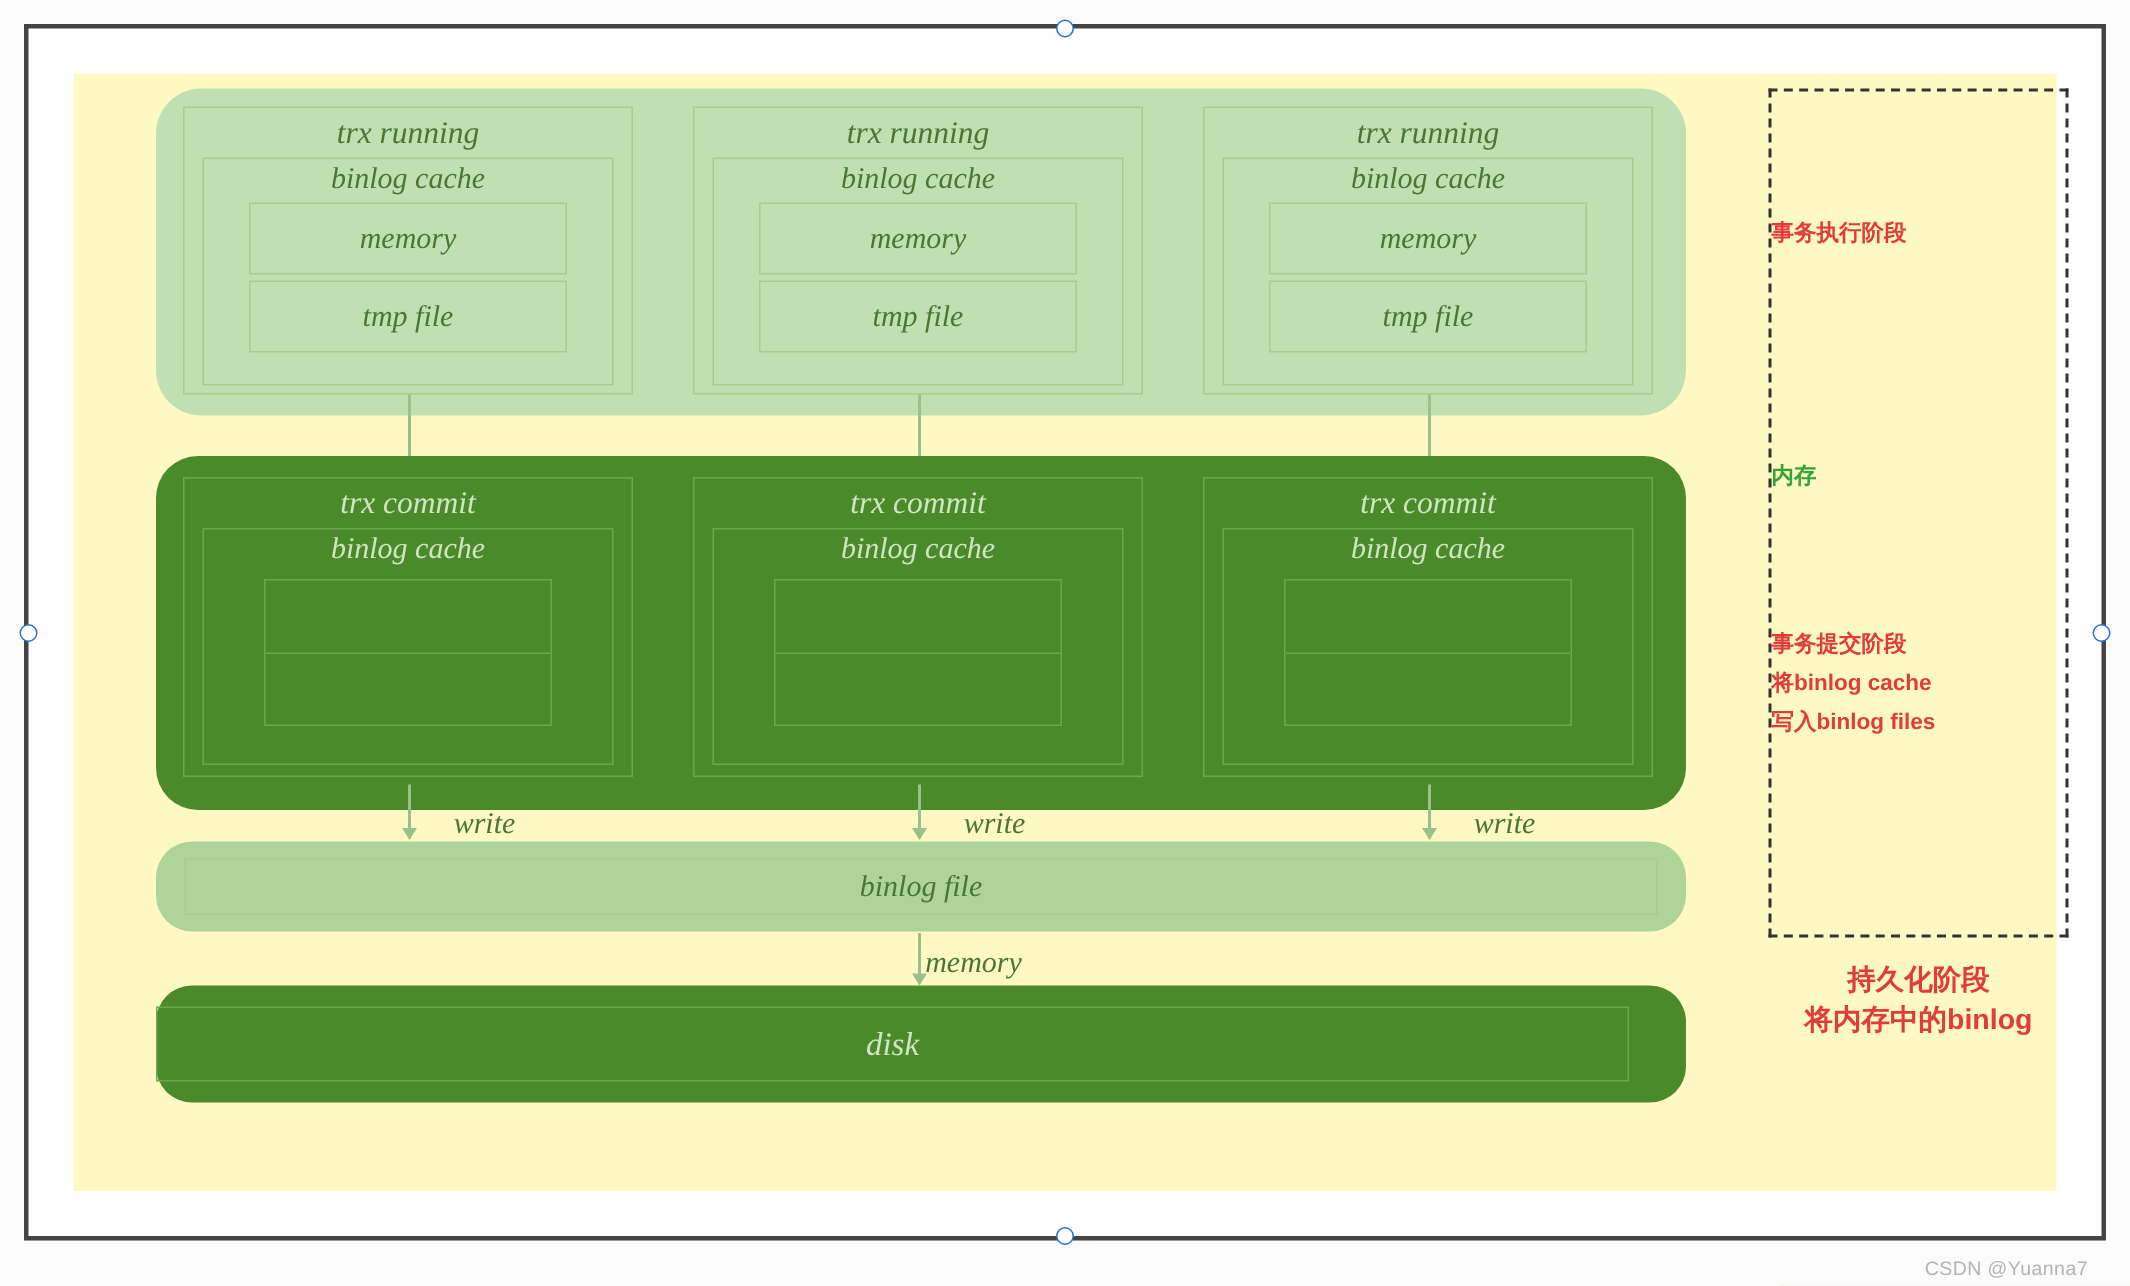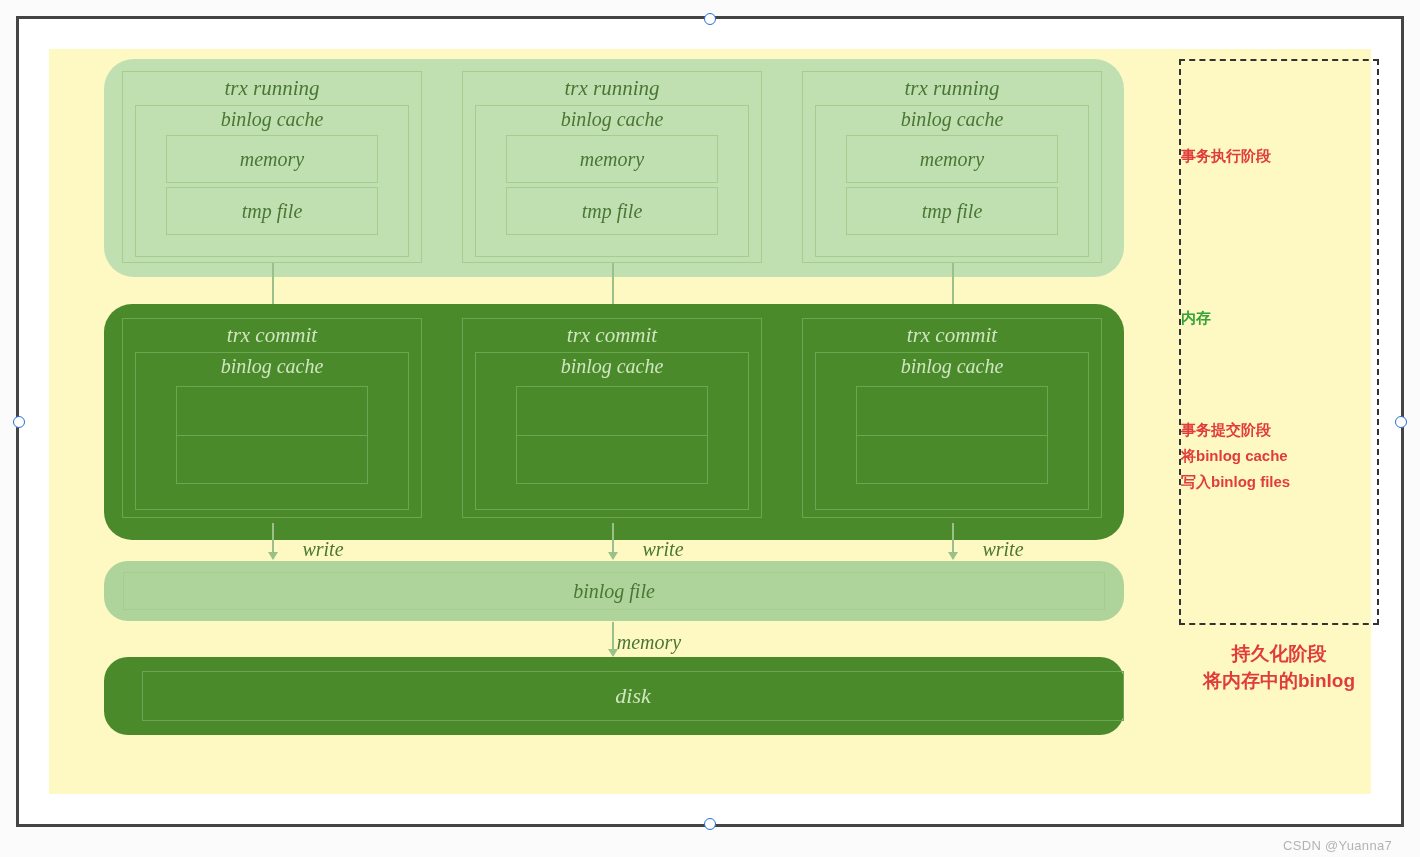--- a/index.html
+++ b/index.html
@@ -191,21 +191,21 @@
   .disk {
     position: absolute;
     left: 55px;
     top: 608px;
     width: 1020px;
     height: 78px;
     background: var(--dark-green-bg);
     border-radius: 24px;
     display: flex;
     align-items: center;
-    justify-content: flex-end;
+    justify-content: flex-start;
   }
   .disk-inner {
     width: 980px;
     height: 48px;
     border: 1.5px solid var(--dark-green-border);
     display: flex;
     align-items: center;
     justify-content: center;
     color: var(--dark-green-txt);
     font-size: 22px;

